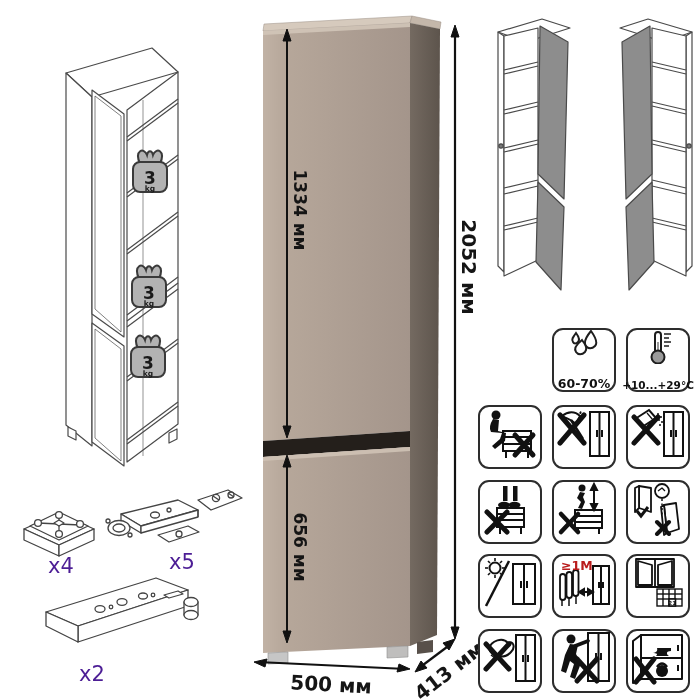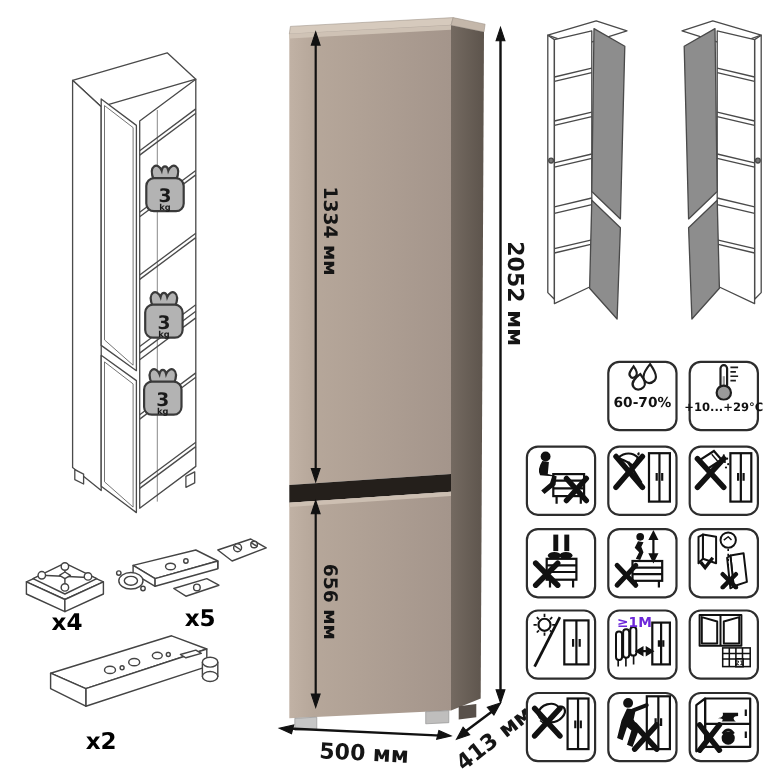--- a/index.html
+++ b/index.html
@@ -1,22 +1,22 @@
 <!DOCTYPE html>
 <html><head>
 <meta charset="utf-8">
 <style>
   html,body{margin:0;padding:0;}
   body{width:700px;height:700px;background:#ffffff;font-family:"DejaVu Sans",sans-serif;position:relative;overflow:hidden;}
   .abs{position:absolute;}
-  .qty-label{position:absolute;font-weight:bold;font-size:21px;color:#000000;text-align:center;width:44px;}
-  .icon-box{position:absolute;width:64px;height:64px;box-sizing:border-box;border:2.5px solid #2d2d2d;border-radius:11px;background:#fff;display:flex;flex-direction:column;align-items:center;justify-content:flex-start;}
+  .qty-label{position:absolute;font-weight:normal;font-size:21px;color:#4c1d95;text-align:center;width:44px;}
+  .icon-box{position:absolute;width:64px;height:64px;box-sizing:border-box;border:2.5px solid #2d2d2d;border-radius:11px;background:#fff;display:flex;flex-direction:column;align-items:center;justify-content:space-between;}
   .cond-text{font-weight:bold;font-size:12.5px;color:#111;line-height:1;margin-top:2px;white-space:nowrap;}
   .cond-text.small{font-size:10.5px;}
-  .dist-text{position:absolute;left:7px;top:4px;font-weight:bold;font-size:12.5px;color:#6d28d9;line-height:1;}
+  .dist-text{position:absolute;left:7px;top:4px;font-weight:bold;font-size:12.5px;color:#b91c1c;line-height:1;}
   svg text{font-family:"DejaVu Sans",sans-serif;}
 </style>
 </head>
 <body>
 
 <svg class="abs" style="left:48px;top:42px" width="210" height="440" viewBox="0 0 210 440">
   <g fill="#ffffff" stroke="#4a4a4a" stroke-width="1.2" stroke-linejoin="round">
     <polygon points="18,31 104,6 130,30 44,55"></polygon>
     <polygon points="18,31 44,55 44,404 18,383"></polygon>
     <polygon points="79,68 130,30 130,382 79,420"></polygon>

